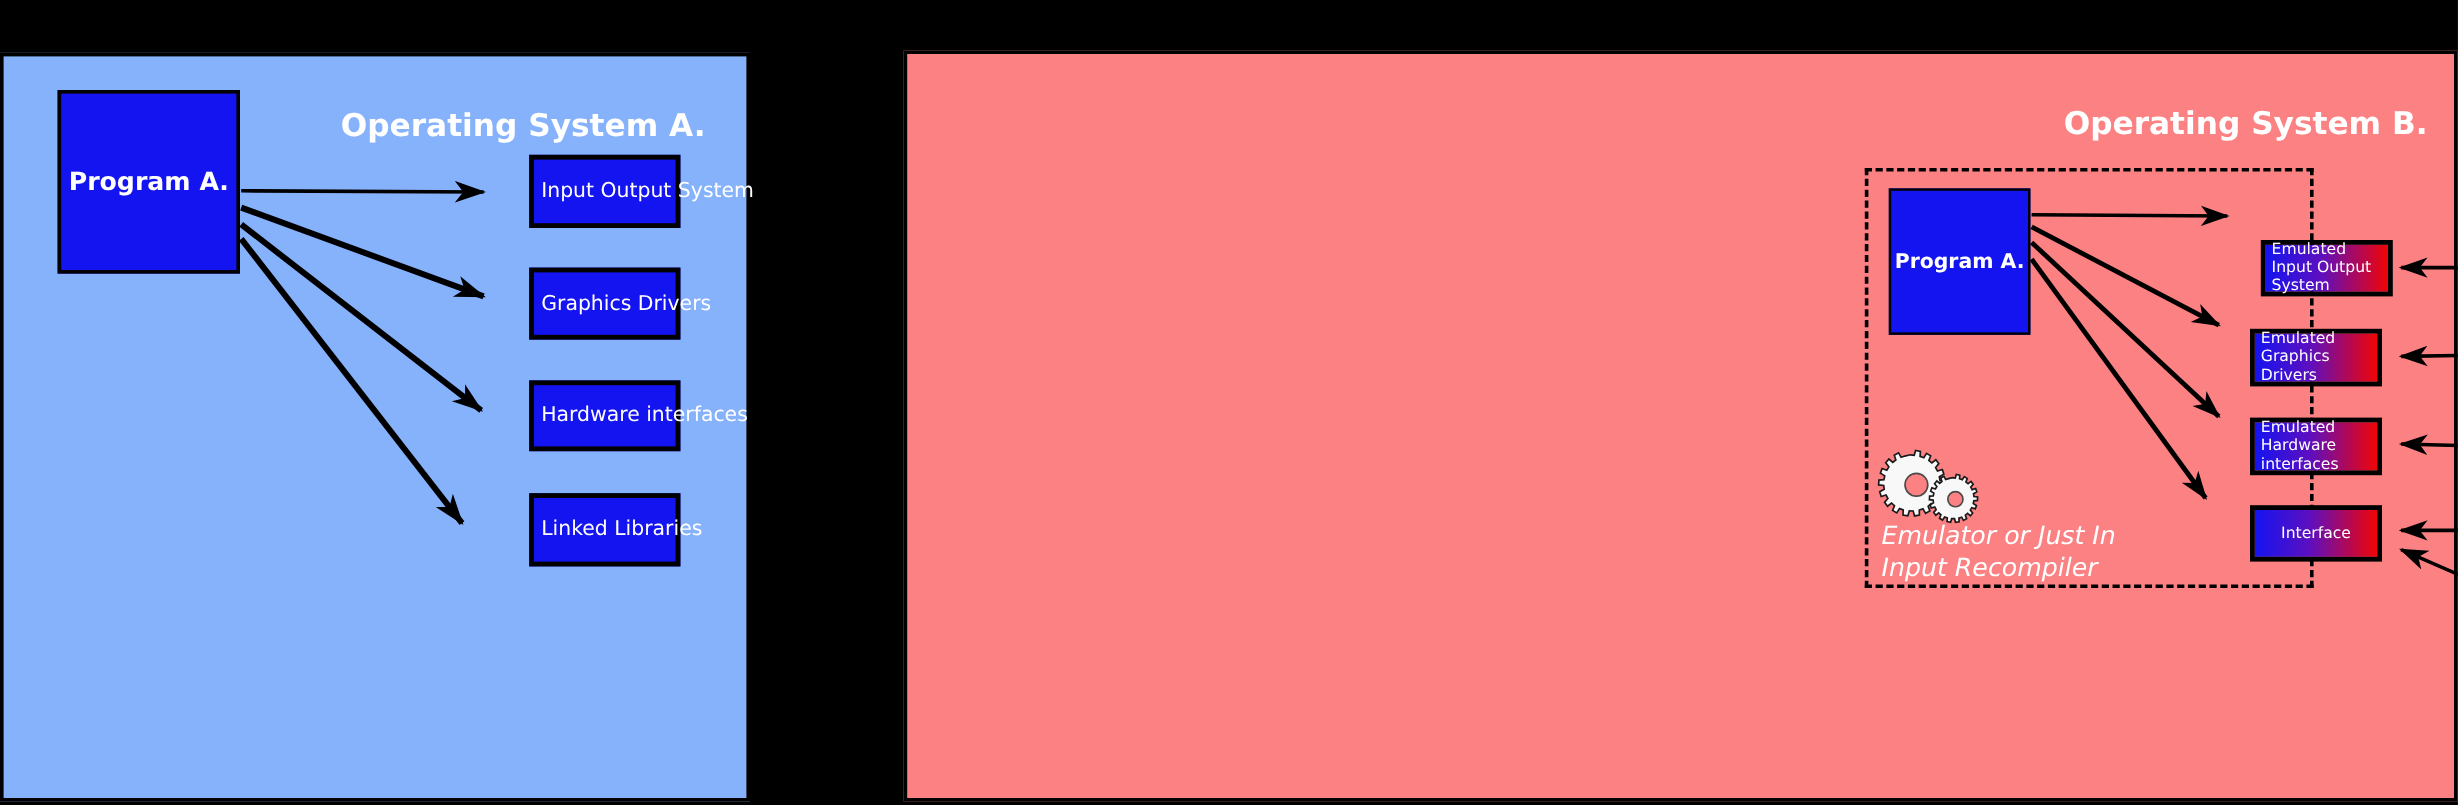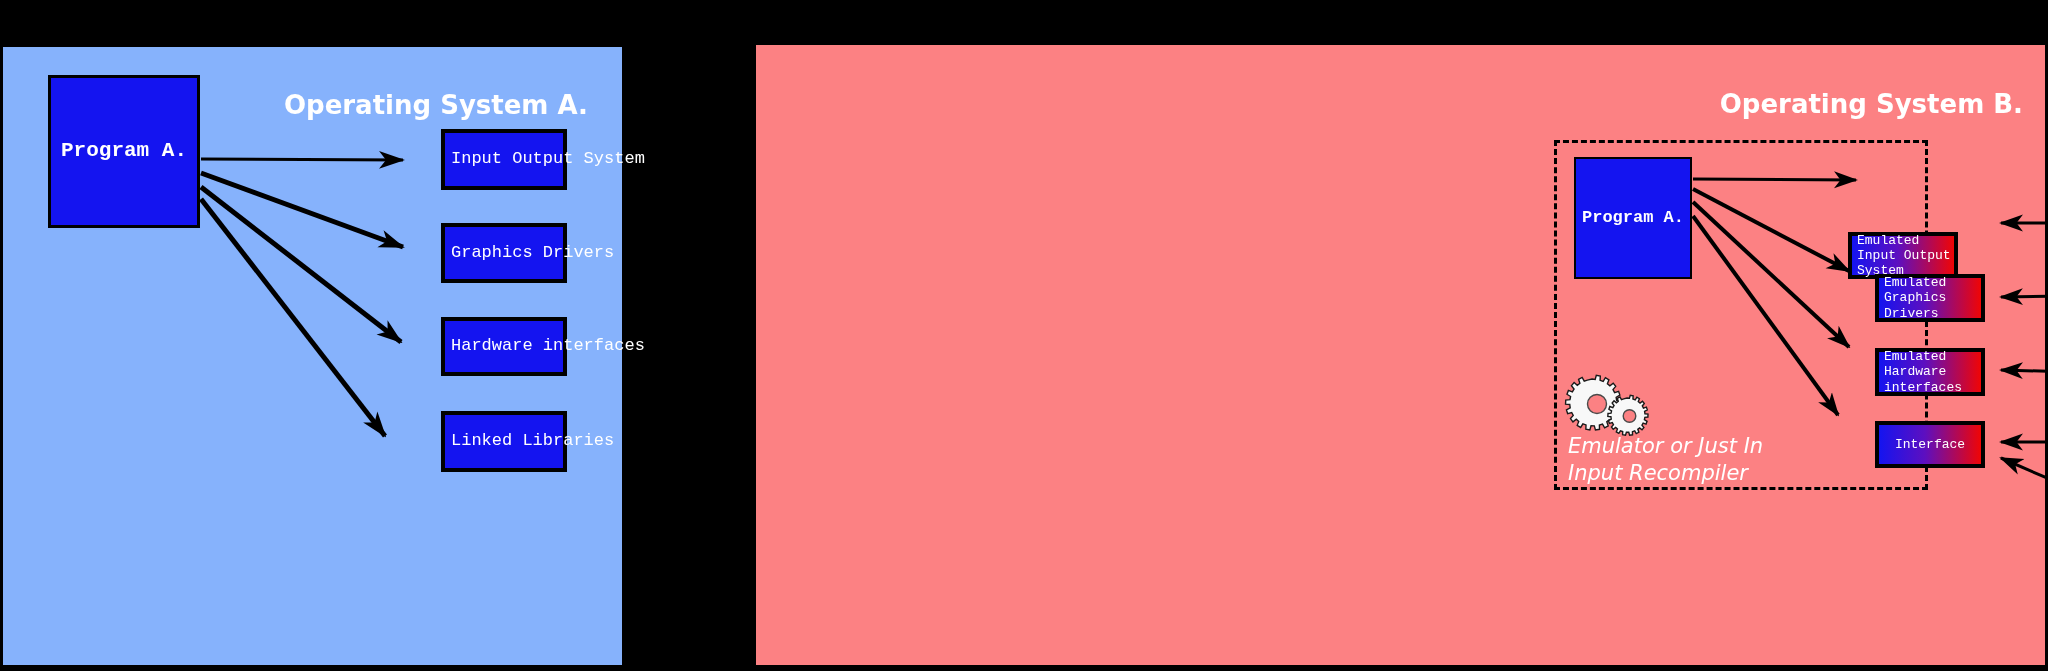--- a/index.html
+++ b/index.html
@@ -59,21 +59,20 @@
   }
   .node {
     position: absolute;
     box-sizing: border-box;
     display: flex;
     align-items: center;
     color: #ffffff;
     line-height: 1.18;
     overflow: visible;
     white-space: nowrap;
-    font-family: Liberation Mono, monospace;
   }
   
   #program-a-left {
     left: 45px;
     top: 28px;
     width: 152px;
     height: 153px;
     background: #1414f0;
     border: 3px solid #000000;
     justify-content: center;
@@ -105,21 +104,21 @@
     font-weight: bold;
   }
   
   .grad-box {
     background: linear-gradient(to right, #1414f0 0%, #5d0fc0 45%, #a10a6a 70%, #f00505 100%);
     border: 4px solid #000000;
     font-size: 13px;
     padding-left: 5px;
     white-space: normal;
   }
-  #emu-ios { left: 1092px; top: 155px; width: 110px; height: 47px; margin-top: 32px; }
+  #emu-ios { left: 1128px; top: 155px; width: 110px; height: 47px; }
   #emu-gfx { left: 1119px; top: 229px; width: 110px; height: 48px; }
   #emu-hwi { left: 1119px; top: 303px; width: 110px; height: 48px; }
   #emu-int {
     left: 1119px; top: 376px; width: 110px; height: 47px;
     justify-content: center;
     padding-left: 0;
   }
 
   
   #emu-region {

